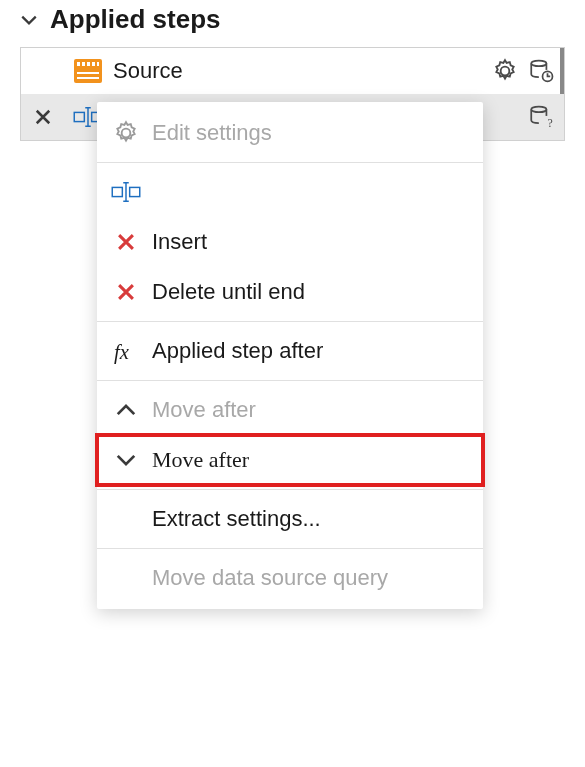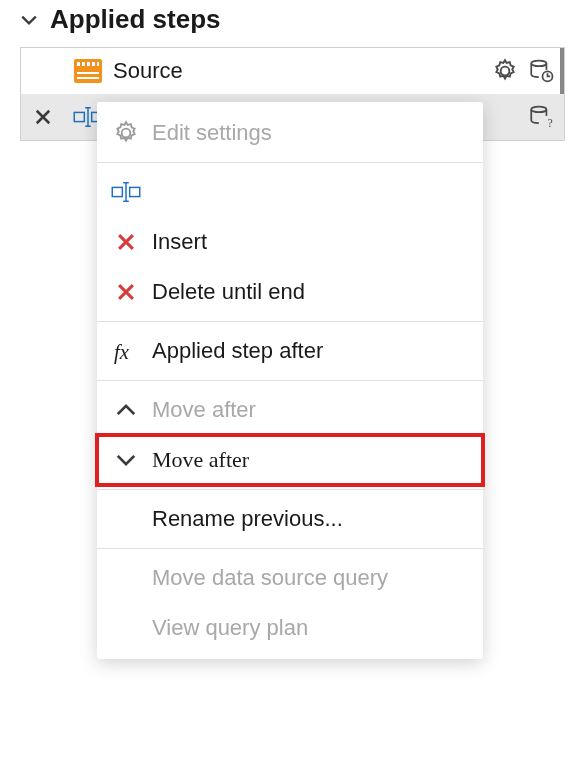--- a/index.html
+++ b/index.html
@@ -264,31 +264,27 @@
           <path d="M2 5 L8 11 L14 5" stroke="#3a3a3a" stroke-width="2" fill="none"></path>
         </svg>
       </span>
       <span class="mi-label">Move after</span>
     </div>
 
     <div class="menu-divider"></div>
 
     <div class="menu-item">
       <span class="mi-icon"></span>
-      <span class="mi-label">Rename previous...</span>
+      <span class="mi-label">Extract settings...</span>
     </div>
 
     <div class="menu-divider"></div>
 
     <div class="menu-item disabled">
       <span class="mi-icon"></span>
       <span class="mi-label">Move data source query</span>
     </div>
 
-    <div class="menu-item disabled">
-      <span class="mi-icon"></span>
-      <span class="mi-label">View query plan</span>
-    </div>
 
 
   </div>
 
 </div>
 
 </body></html>

